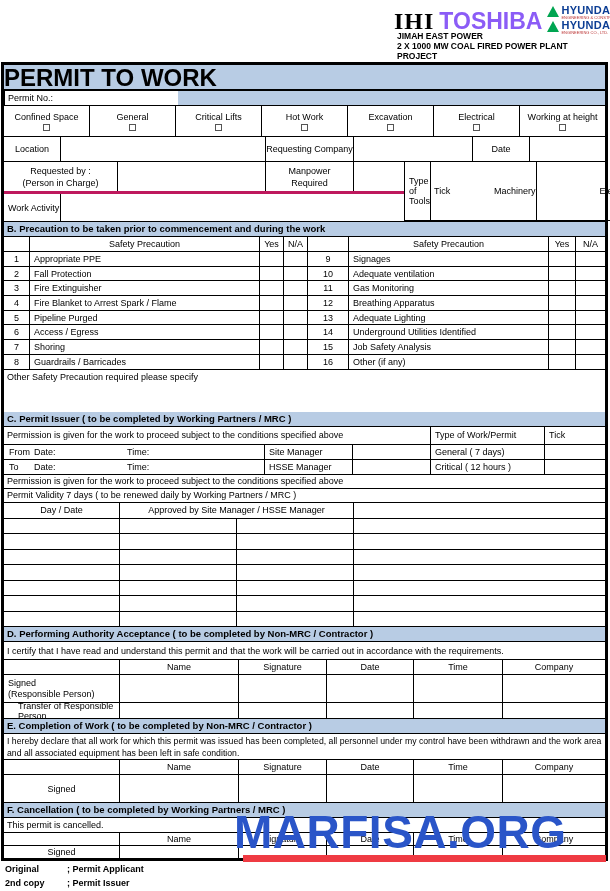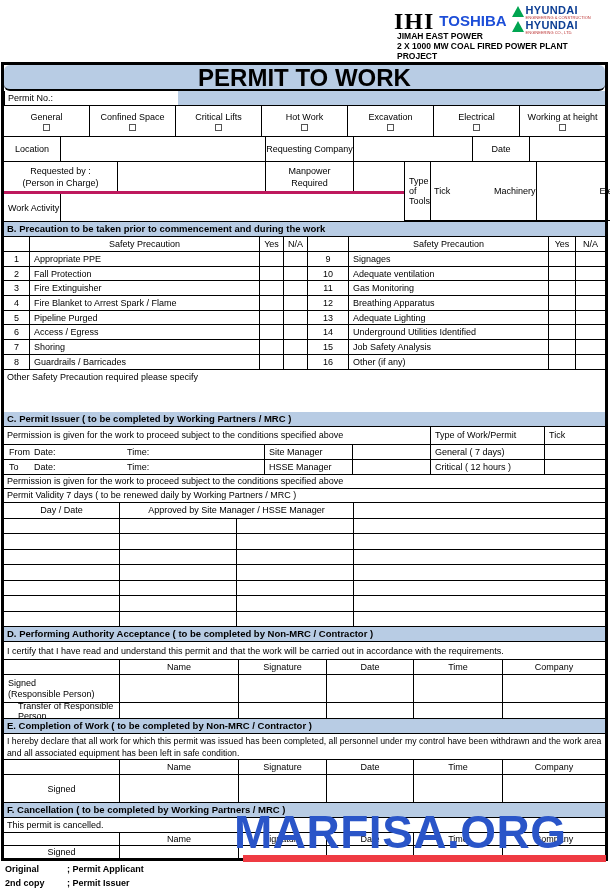--- a/index.html
+++ b/index.html
@@ -3,33 +3,33 @@
 <meta charset="utf-8">
 <style>
   * { box-sizing: border-box; margin: 0; padding: 0; }
   html,body { background:#ffffff; }
   body { width:610px; font-family:"Liberation Sans", sans-serif; color:#000; }
   .page { position:relative; width:610px; height:891px; background:#fff; overflow:hidden; }
 
   
   .logos { position:absolute; top:6px; left:394px; display:flex; align-items:center; gap:5px; }
   .ihi { font-family:"Liberation Serif", serif; font-weight:bold; font-size:24px; color:#000000; letter-spacing:1px; line-height:24px; }
-  .toshiba { font-weight:bold; font-size:15px; color:#1d4ed8; letter-spacing:0px; line-height:22px; }
+  .toshiba { font-weight:bold; font-size:23px; color:#8b5cf6; letter-spacing:0px; line-height:22px; }
   .hyundai-stack { display:flex; flex-direction:column; gap:1px; }
   .hyundai-row { display:flex; align-items:flex-start; gap:2px; }
   .tri { width:0; height:0; border-left:6px solid transparent; border-right:6px solid transparent; border-bottom:11px solid #00a551; }
   .htxt { display:flex; flex-direction:column; }
   .hname { font-weight:bold; color:#0c3e94; font-size:11px; line-height:9px; letter-spacing:0.3px; }
   .hsub { font-size:4px; color:#b33; line-height:4px; margin-top:1px; white-space:nowrap; }
   .project { position:absolute; left:397px; top:31px; font-weight:bold; font-size:8.5px; line-height:10px; }
 
   
   .form { position:absolute; top:62px; left:1px; width:607px; border:3px solid #000; background:#fff; }
   .band { background:#b8cce4; font-weight:bold; font-size:9.5px; height:15px; line-height:14px; padding-left:3px; border-bottom:1px solid #000; display:flex; align-items:center; }
-  .title { background:#b8cce4; text-align:center; font-weight:bold; font-size:24px; height:26px; line-height:25px; border-bottom:2px solid #000;border-radius:6px; }
+  .title { background:#b8cce4; font-weight:bold; font-size:24px; height:26px; line-height:25px; border-bottom:2px solid #000; }
   .bandA { padding-left:0; }
   .bandA .a-left { flex:1; padding-left:3px; }
   .bandA .permitcell { width:174px; height:100%; background:#fff; border-left:1px solid #000; font-weight:normal; font-size:9px; padding-left:3px; display:flex; align-items:center; }
 
   .row { display:flex; border-bottom:1px solid #000; font-size:9px; }
   .c { border-right:1px solid #000; }
   .cell { display:flex; align-items:center; justify-content:center; overflow:hidden; }
   .lcell { display:flex; align-items:center; padding-left:4px; overflow:hidden; }
 
   .cbrow { height:31px; }
@@ -126,25 +126,25 @@
   <div class="form">
 
     <div class="title">PERMIT TO WORK</div>
 
     <div class="band bandA">
       <span class="permitcell">Permit No.:</span>
     </div>
 
     <div class="row cbrow">
       <div class="cbcell c">
+          <span>Confined Space</span>
+          <span class="cb"></span>
+        </div>
+      <div class="cbcell c">
           <span>General</span>
-          <span class="cb"></span>
-        </div>
-      <div class="cbcell c">
-          <span>Confined Space</span>
           <span class="cb"></span>
         </div>
       <div class="cbcell c">
           <span>Critical Lifts</span>
           <span class="cb"></span>
         </div>
       <div class="cbcell c">
           <span>Hot Work</span>
           <span class="cb"></span>
         </div>

